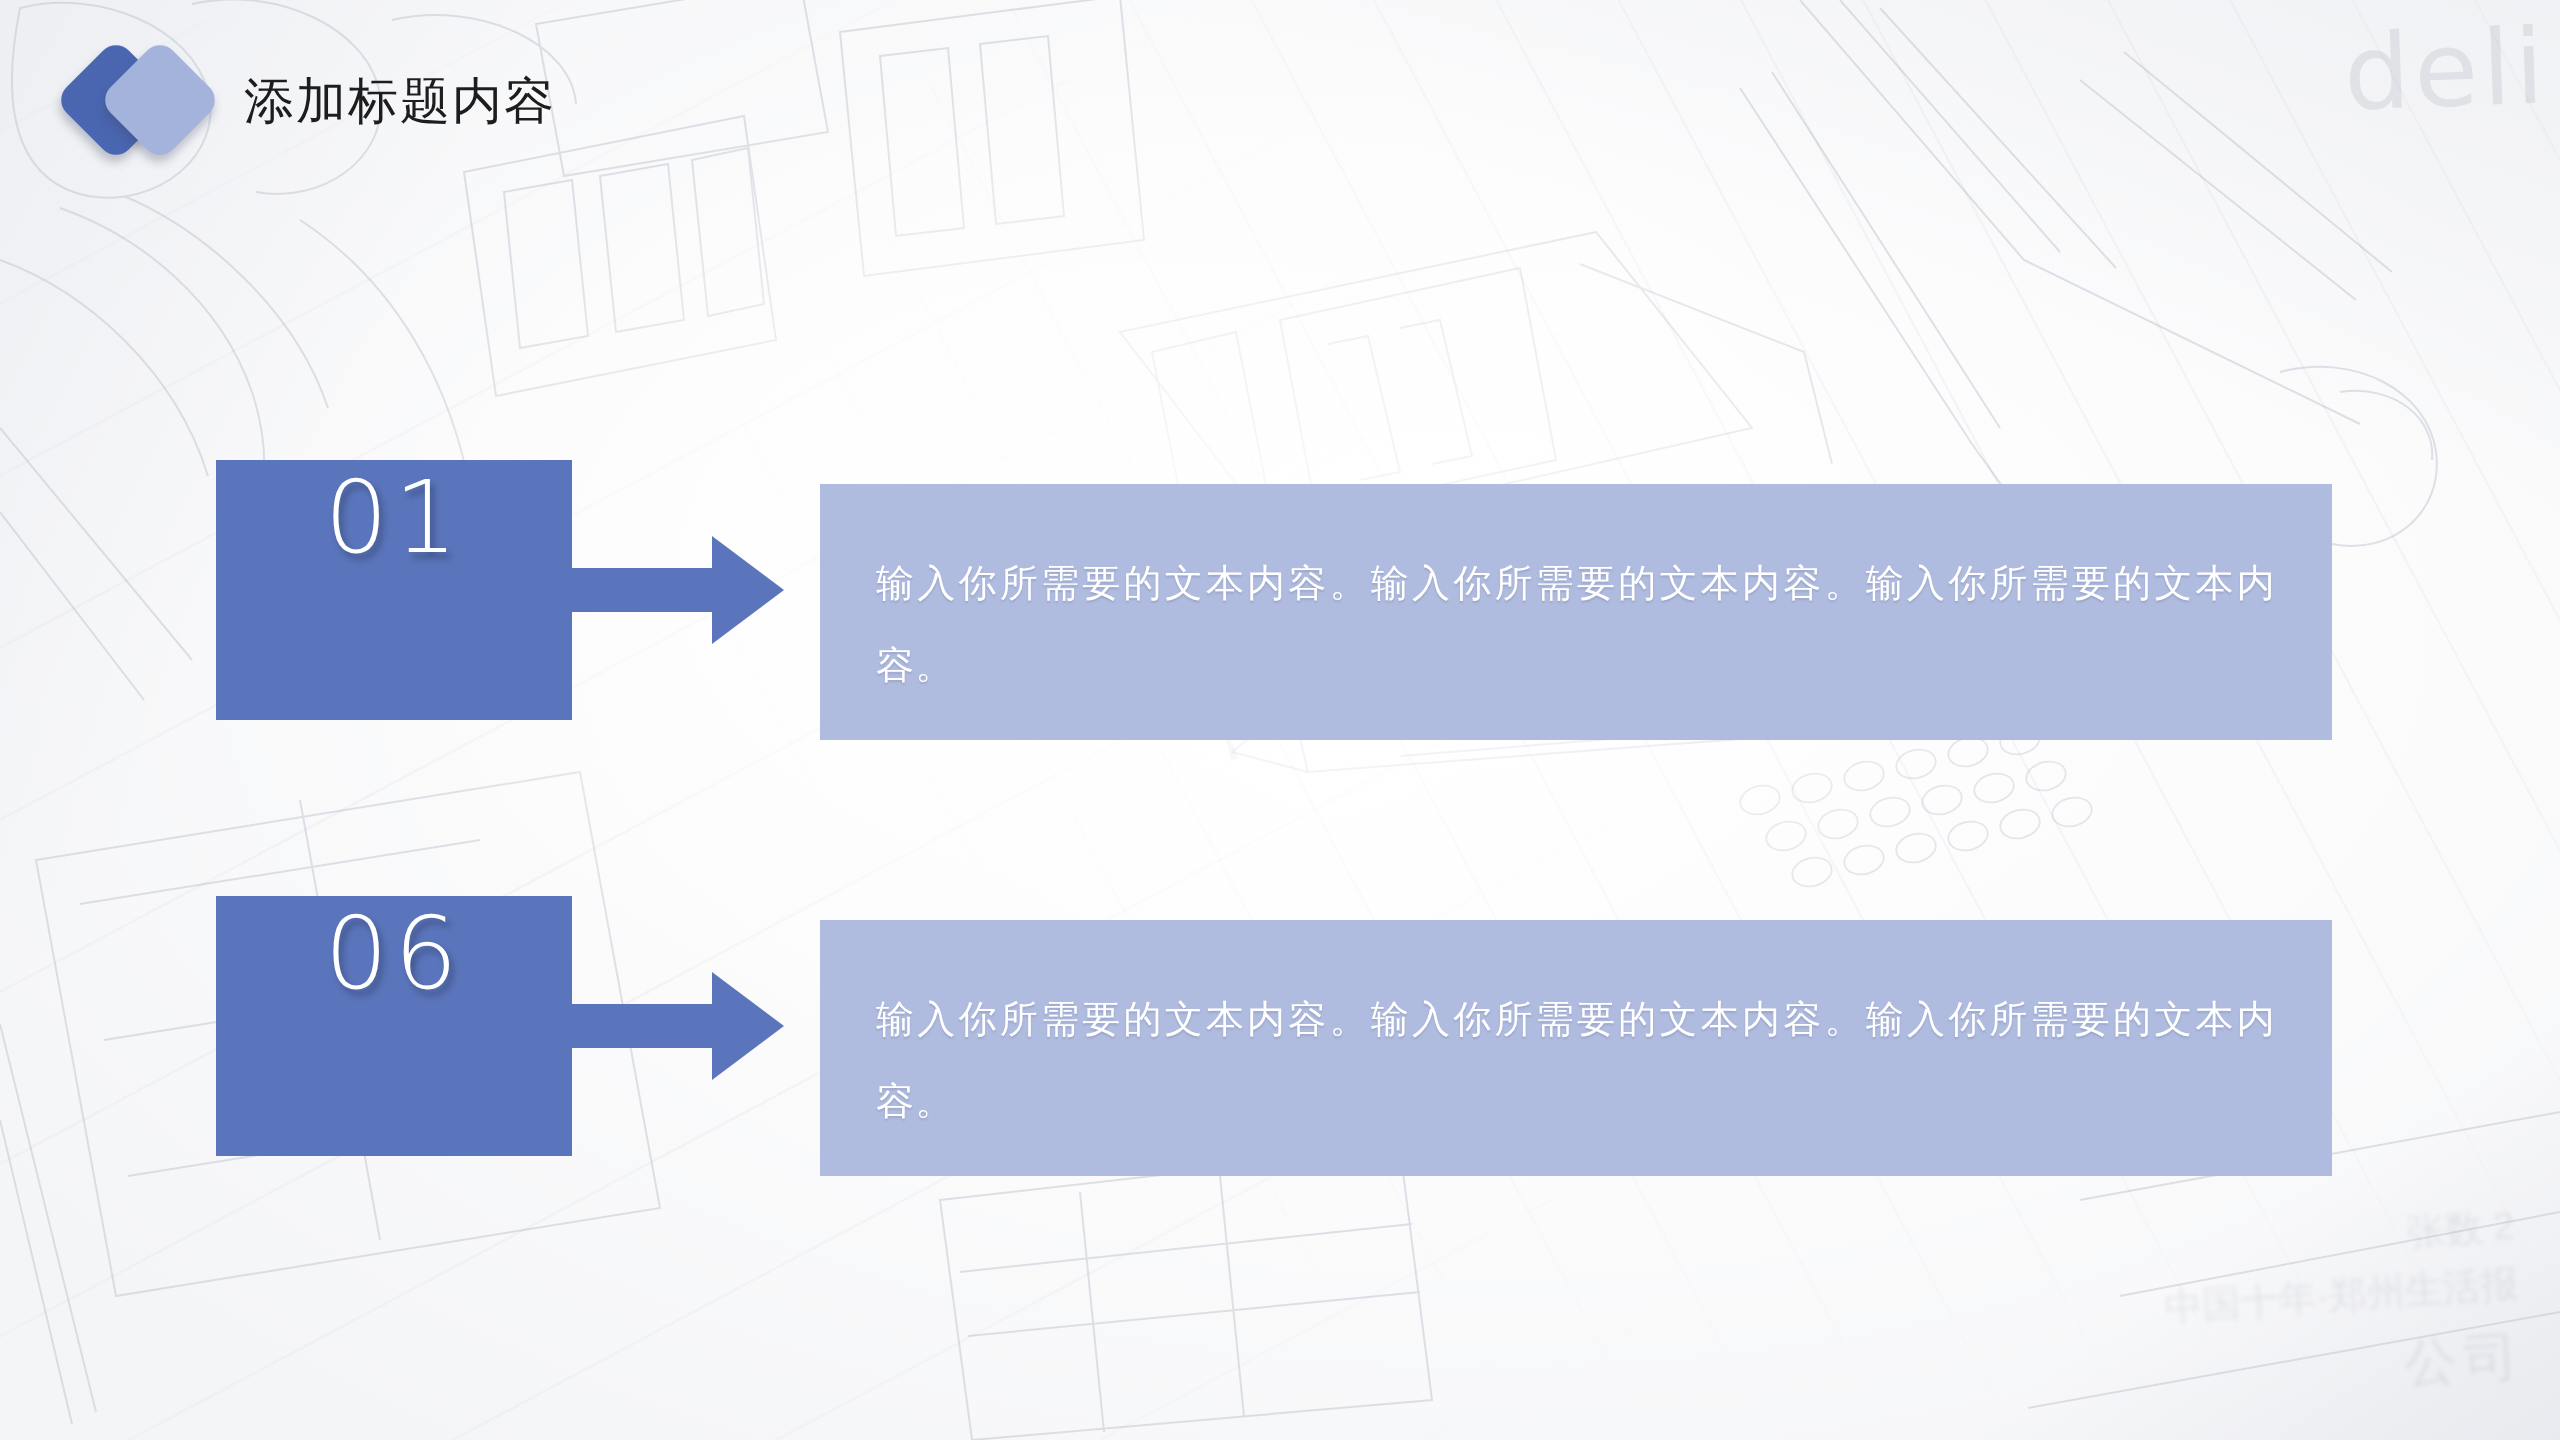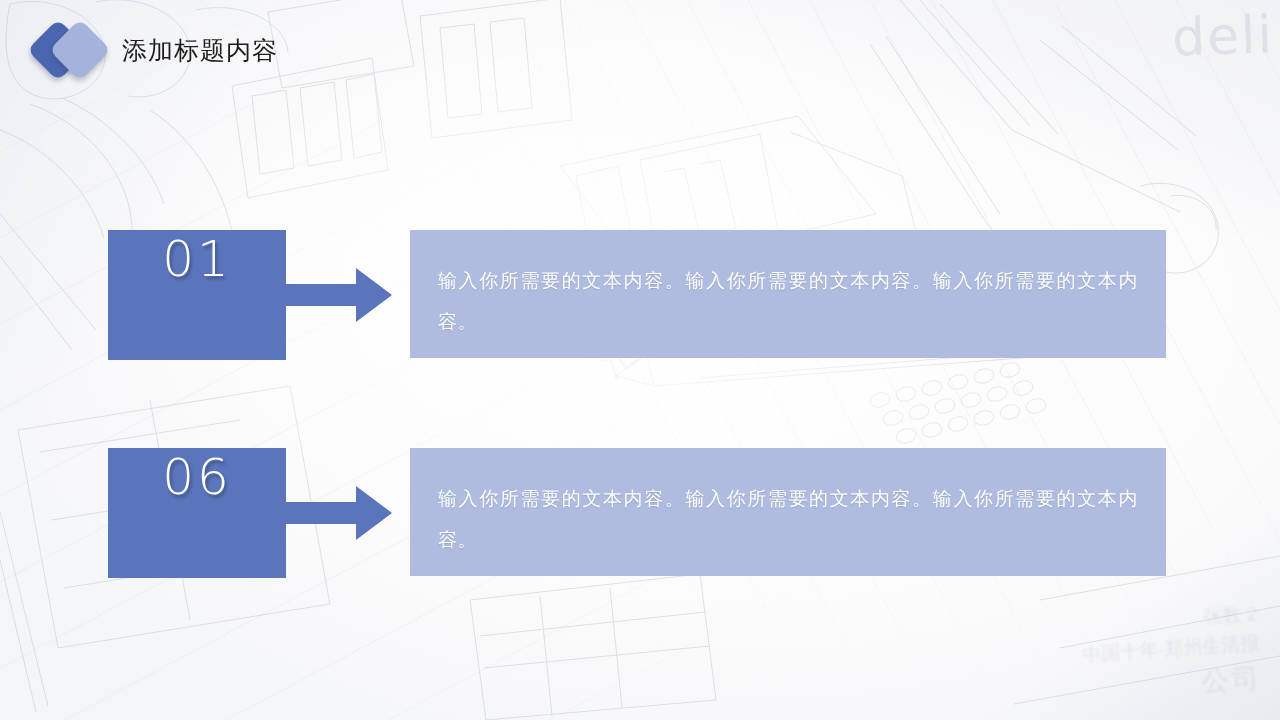--- a/index.html
+++ b/index.html
@@ -182,21 +182,21 @@
     position: absolute;
     left: 174px;
     top: 38px;
     width: 110px;
     height: 54px;
   }
 
   .text-box {
     position: absolute;
     left: 302px;
-    top: 0;
+    top: 12px;
     width: 756px;
     height: 128px;
     box-sizing: border-box;
     padding: 30px 28px 0 28px;
   }
   .text-body {
     color: #ffffff;
     font-size: 19px;
     line-height: 41px;
     letter-spacing: 0.6px;

